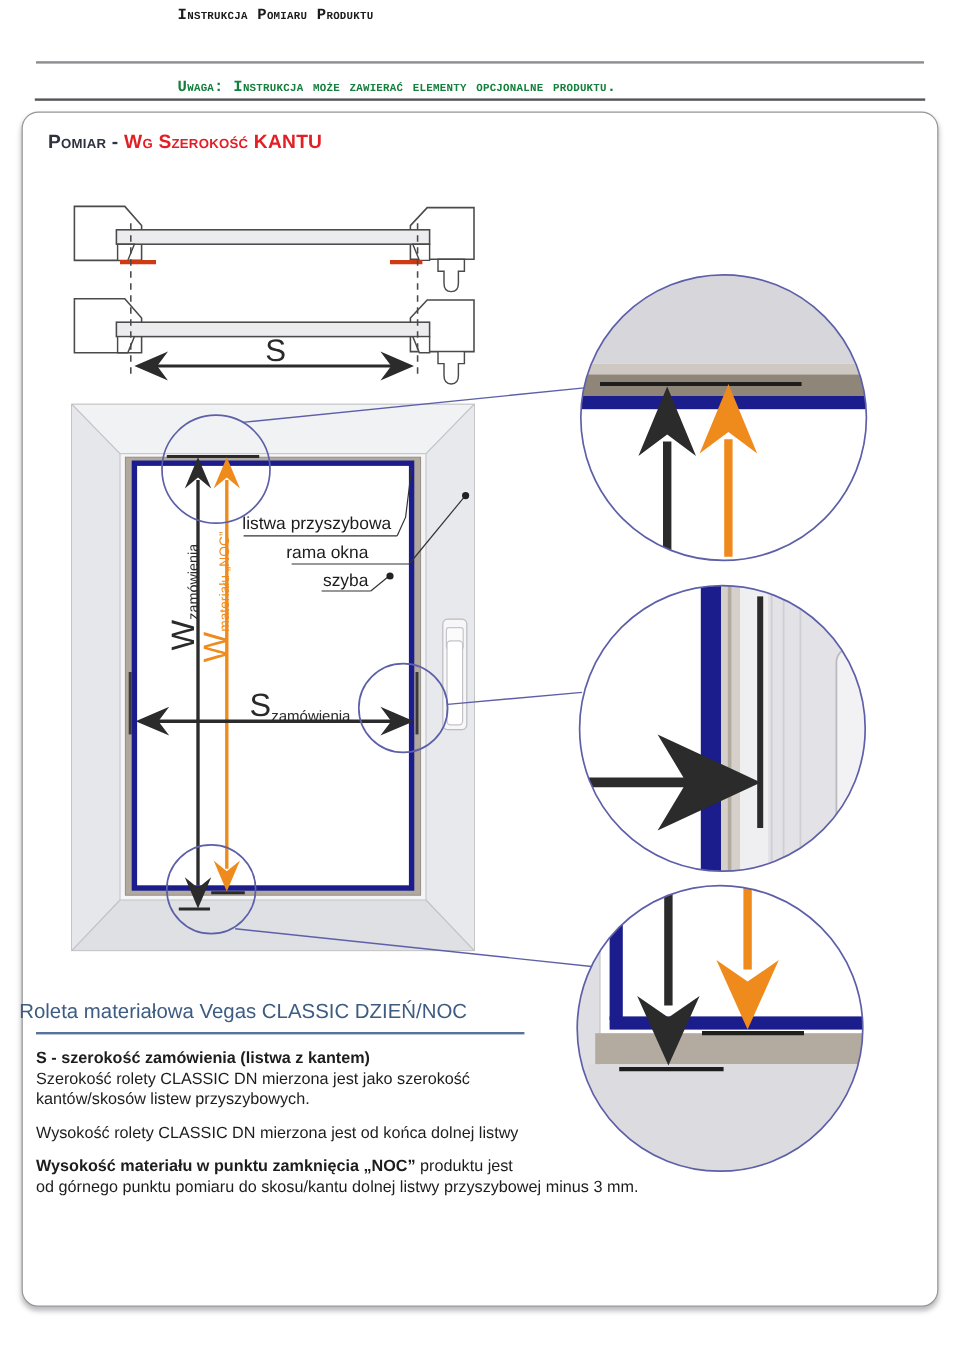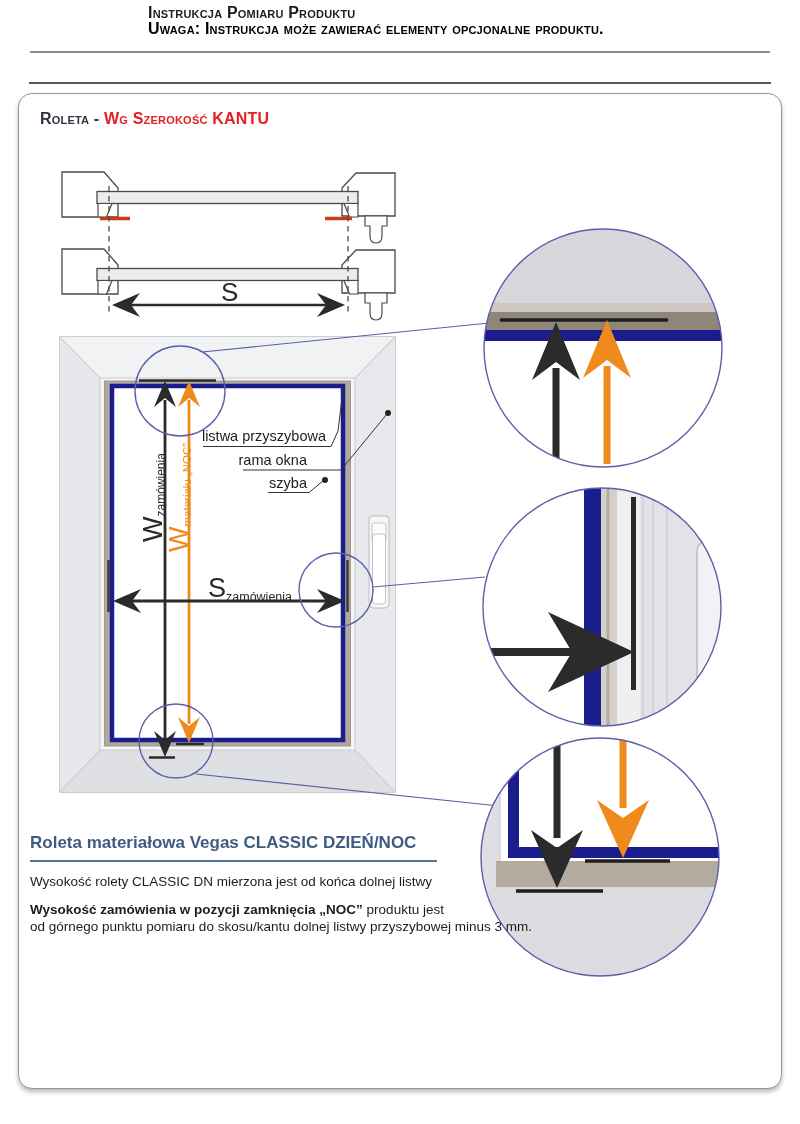--- a/index.html
+++ b/index.html
@@ -1,38 +1,38 @@
 <!DOCTYPE html>
 <html><head>
 <meta charset="utf-8">
 <style>
   html,body{margin:0;padding:0;background:#ffffff;}
   .page{position:relative;width:800px;height:1124px;background:#fff;overflow:hidden;
         font-family:"Liberation Sans", sans-serif;}
   
   .top-note{position:absolute;left:148px;top:5px;font-variant:small-caps;font-weight:bold;
-            font-size:16px;line-height:16px;color:#1c1c1c;letter-spacing:.2px;}
-  .top-note .warn{color:#000000;}
+            font-size:13px;line-height:16px;color:#1c1c1c;letter-spacing:.2px;font-family:Liberation Mono, monospace;}
+  .top-note .warn{color:#15803d;margin-top:44px;}
   
   .rule-a{position:absolute;left:30px;top:51px;width:740px;height:1.5px;background:#8d8d91;}
   .rule-b{position:absolute;left:29px;top:82px;width:742px;height:2px;background:#55555a;}
   
   .doc-title{position:absolute;left:30px;top:56px;font-size:19px;font-weight:bold;color:#3e5c82;}
   
   .panel{position:absolute;left:18px;top:93px;width:762px;height:994px;background:#fff;
          border:1.5px solid #96969a;border-radius:14px;box-shadow:0 3px 4px rgba(60,60,70,.35);}
   
   .section-heading{position:absolute;left:40px;top:110px;font-variant:small-caps;font-weight:bold;
                    font-size:16px;letter-spacing:.2px;}
   .section-heading .pre{color:#2f3340;}
   .section-heading .hl{color:#e31e24;}
   
   .diagram-svg{position:absolute;left:0;top:0;width:800px;height:1124px;}
   
-  .info-heading{position:absolute;left:30px;top:833px;font-size:17px;font-weight:bold;color:#3e5c82;text-align:right;}
+  .info-heading{position:absolute;left:16px;top:833px;font-size:17px;font-weight:normal;color:#3e5c82;text-align:right;}
   .info-underline{position:absolute;left:30px;top:860px;width:407px;height:1.5px;background:#54749c;}
   .info{position:absolute;left:30px;top:873px;width:530px;font-size:13.5px;line-height:17px;color:#1d1d1d;}
   .info .b{font-weight:bold;}
   .info .para{margin-bottom:11px;}
   svg text{font-family:"Liberation Sans", sans-serif;}
 </style>
 </head>
 <body>
 
 <div class="page">
@@ -41,21 +41,21 @@
     <div>Instrukcja Pomiaru Produktu</div>
     <div class="warn">Uwaga: Instrukcja może zawierać elementy opcjonalne produktu.</div>
   </div>
 
   <div class="rule-a"></div>
   <div class="rule-b"></div>
 
   <div class="panel"></div>
 
   <div class="section-heading">
-    <span class="pre">Roleta - </span><span class="hl">Wg Szerokość KANTU</span>
+    <span class="pre">Pomiar - </span><span class="hl">Wg Szerokość KANTU</span>
   </div>
 
   <svg class="diagram-svg" viewBox="0 0 800 1124">
     <defs>
       <clipPath id="clip-c1">
           <circle cx="603" cy="348" r="119"></circle>
         </clipPath>
       <clipPath id="clip-c2">
           <circle cx="602" cy="607" r="119"></circle>
         </clipPath>
@@ -215,21 +215,26 @@
       </g>
       <circle cx="600" cy="857" r="119" fill="none" stroke="#5d5fa8" stroke-width="1.4"></circle>
     </g>
   </svg>
 
   <div class="info-heading">Roleta materiałowa Vegas CLASSIC DZIEŃ/NOC</div>
   <div class="info-underline"></div>
 
   <div class="info">
     <div class="para">
+      <div class="b">S - szerokość zamówienia (listwa z kantem)</div>
+      <div>Szerokość rolety CLASSIC DN mierzona jest jako szerokość</div>
+      <div>kantów/skosów listew przyszybowych.</div>
+    </div>
+    <div class="para">
       <div>Wysokość rolety CLASSIC DN mierzona jest od końca dolnej listwy</div>
     </div>
     <div class="para">
-      <div><span class="b">Wysokość zamówienia w pozycji zamknięcia „NOC”</span><span> produktu jest</span></div>
+      <div><span class="b">Wysokość materiału w punktu zamknięcia „NOC”</span><span> produktu jest</span></div>
       <div>od górnego punktu pomiaru do skosu/kantu dolnej listwy przyszybowej minus 3 mm.</div>
     </div>
   </div>
 
 </div>
 
 </body></html>

